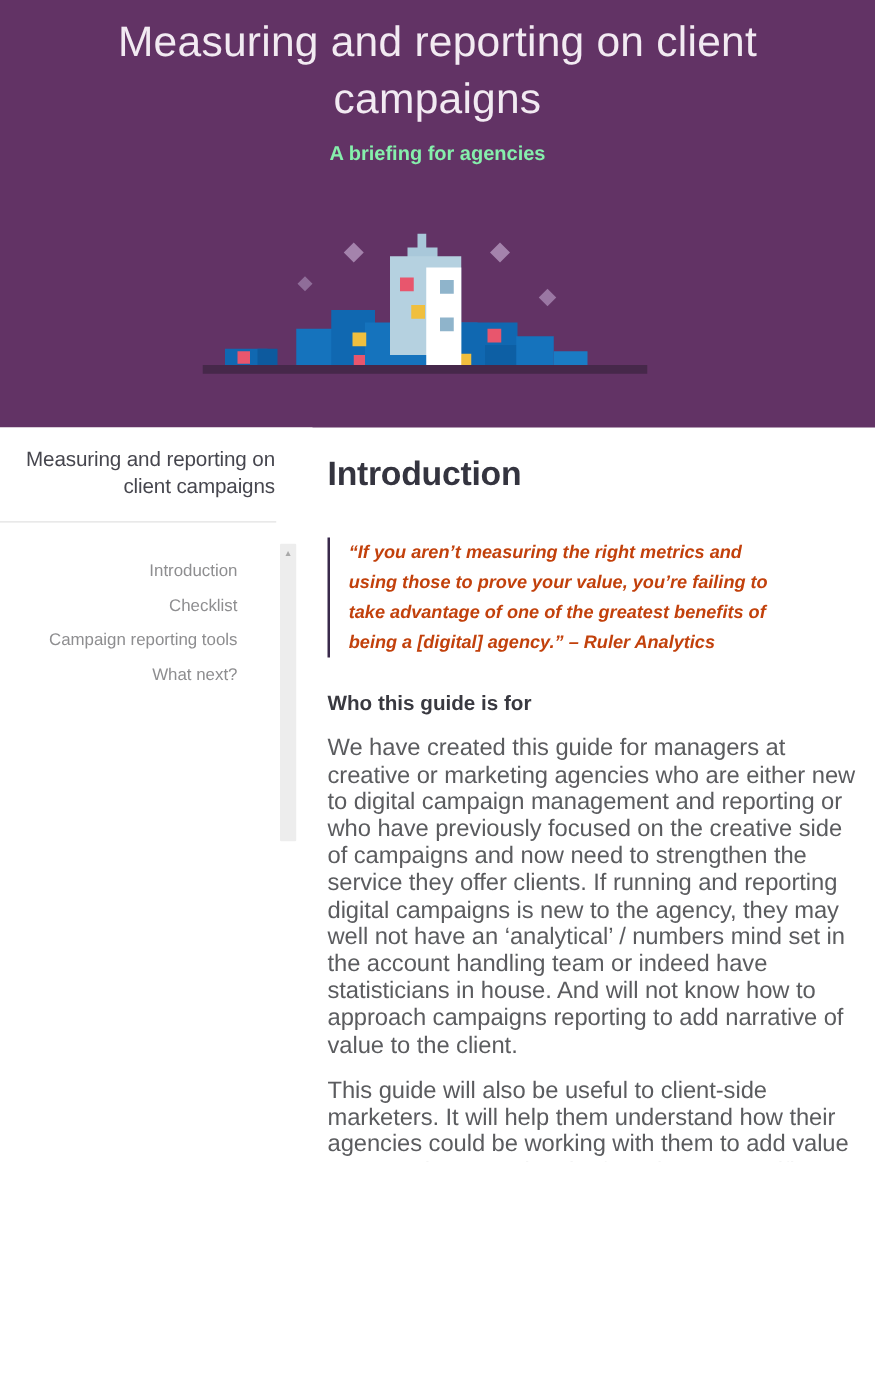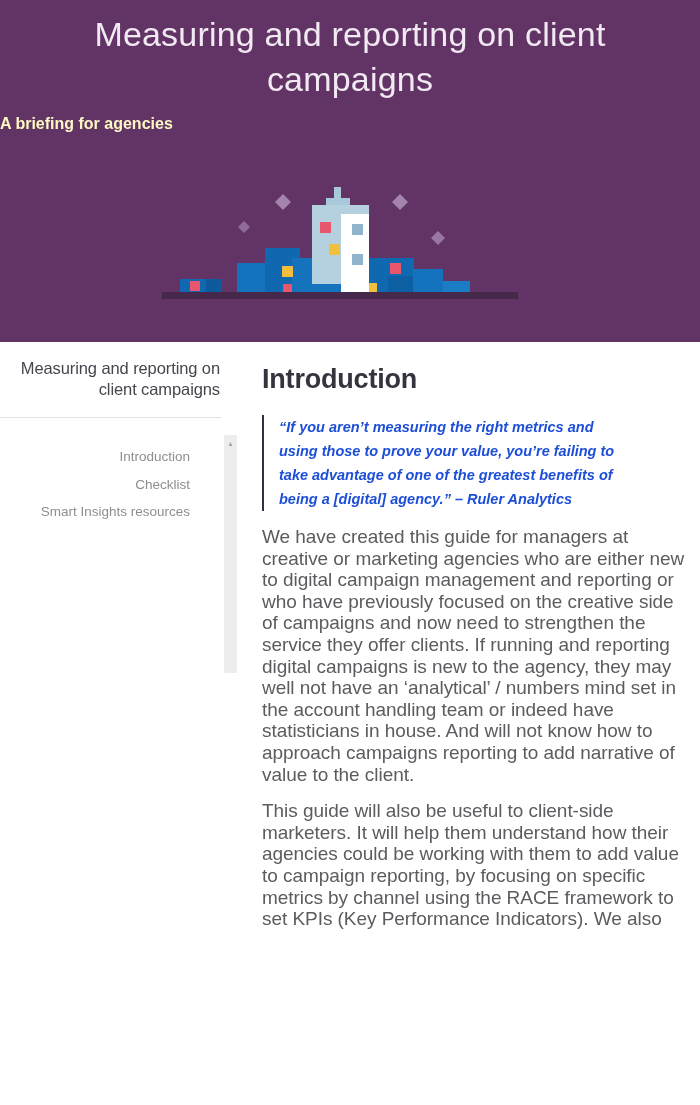--- a/index.html
+++ b/index.html
@@ -23,22 +23,22 @@
     max-width: 565px;
     text-align: center;
     color: #f2eaf2;
     font-size: 34px;
     line-height: 45px;
     font-weight: 400;
     letter-spacing: 0.2px;
   }
   .hero-subtitle {
     margin-top: 13px;
-    text-align: left;
-    color: #fef9c3;
+    text-align: center;
+    color: #86efac;
     font-size: 16px;
     font-weight: 700;
   }
   .hero-illustration {
     position: absolute;
     left: 162px; top: 181px;
     width: 356px; height: 120px;
   }
 
   
@@ -115,29 +115,29 @@
     color: #393940;
   }
   .main p {
     margin-top: 15px;
     font-size: 19px;
     line-height: 21.6px;
     letter-spacing: -0.05px;
     max-width: 432px;
   }
   .quote {
-    margin-top: 20px;
+    margin-top: 35px;
     border-left: 2px solid #39294b;
     padding-left: 15px;
     max-width: 374px;
     font-size: 14.5px;
     line-height: 24px;
     font-weight: 700;
     font-style: italic;
-    color: #1d4ed8;
+    color: #c2410c;
   }
 </style>
 </head>
 <body>
 
 <div class="page">
 
   <header class="hero">
     <h1 class="hero-title">Measuring and reporting on client campaigns</h1>
     <div class="hero-subtitle">A briefing for agencies</div>
@@ -179,33 +179,35 @@
   </header>
 
   <div class="content-row">
 
     <aside class="sidebar">
       <div class="sidebar-title">Measuring and reporting on client campaigns</div>
       <hr class="sidebar-divider">
       <nav class="sidebar-nav">
         <a href="#">Introduction</a>
         <a href="#">Checklist</a>
-        <a href="#">Smart Insights resources</a>
+        <a href="#">Campaign reporting tools</a>
+        <a href="#">What next?</a>
       </nav>
       <div class="sidebar-scrollbar">
         <span class="arrow">▲</span>
       </div>
     </aside>
 
     <main class="main">
 
       <h2>Introduction</h2>
 
       <blockquote class="quote">“If you aren’t measuring the right metrics and using those to prove your value, you’re failing to take advantage of one of the greatest benefits of being a [digital] agency.” – Ruler Analytics</blockquote>
 
+      <h3>Who this guide is for</h3>
 
       <p>We have created this guide for managers at creative or marketing agencies who are either new to digital campaign management and reporting or who have previously focused on the creative side of campaigns and now need to strengthen the service they offer clients. If running and reporting digital campaigns is new to the agency, they may well not have an ‘analytical’ / numbers mind set in the account handling team or indeed have statisticians in house. And will not know how to approach campaigns reporting to add narrative of value to the client.</p>
 
       <p>This guide will also be useful to client-side marketers. It will help them understand how their agencies could be working with them to add value to campaign reporting, by focusing on specific metrics by channel using the RACE framework to set KPIs (Key Performance Indicators). We also cover recommended tools for agency reporting to their clients.</p>
 
       <h2 class="checklist-h">Checklist</h2>
 
       <h3>A checklist for effective campaign reporting</h3>
 
 

